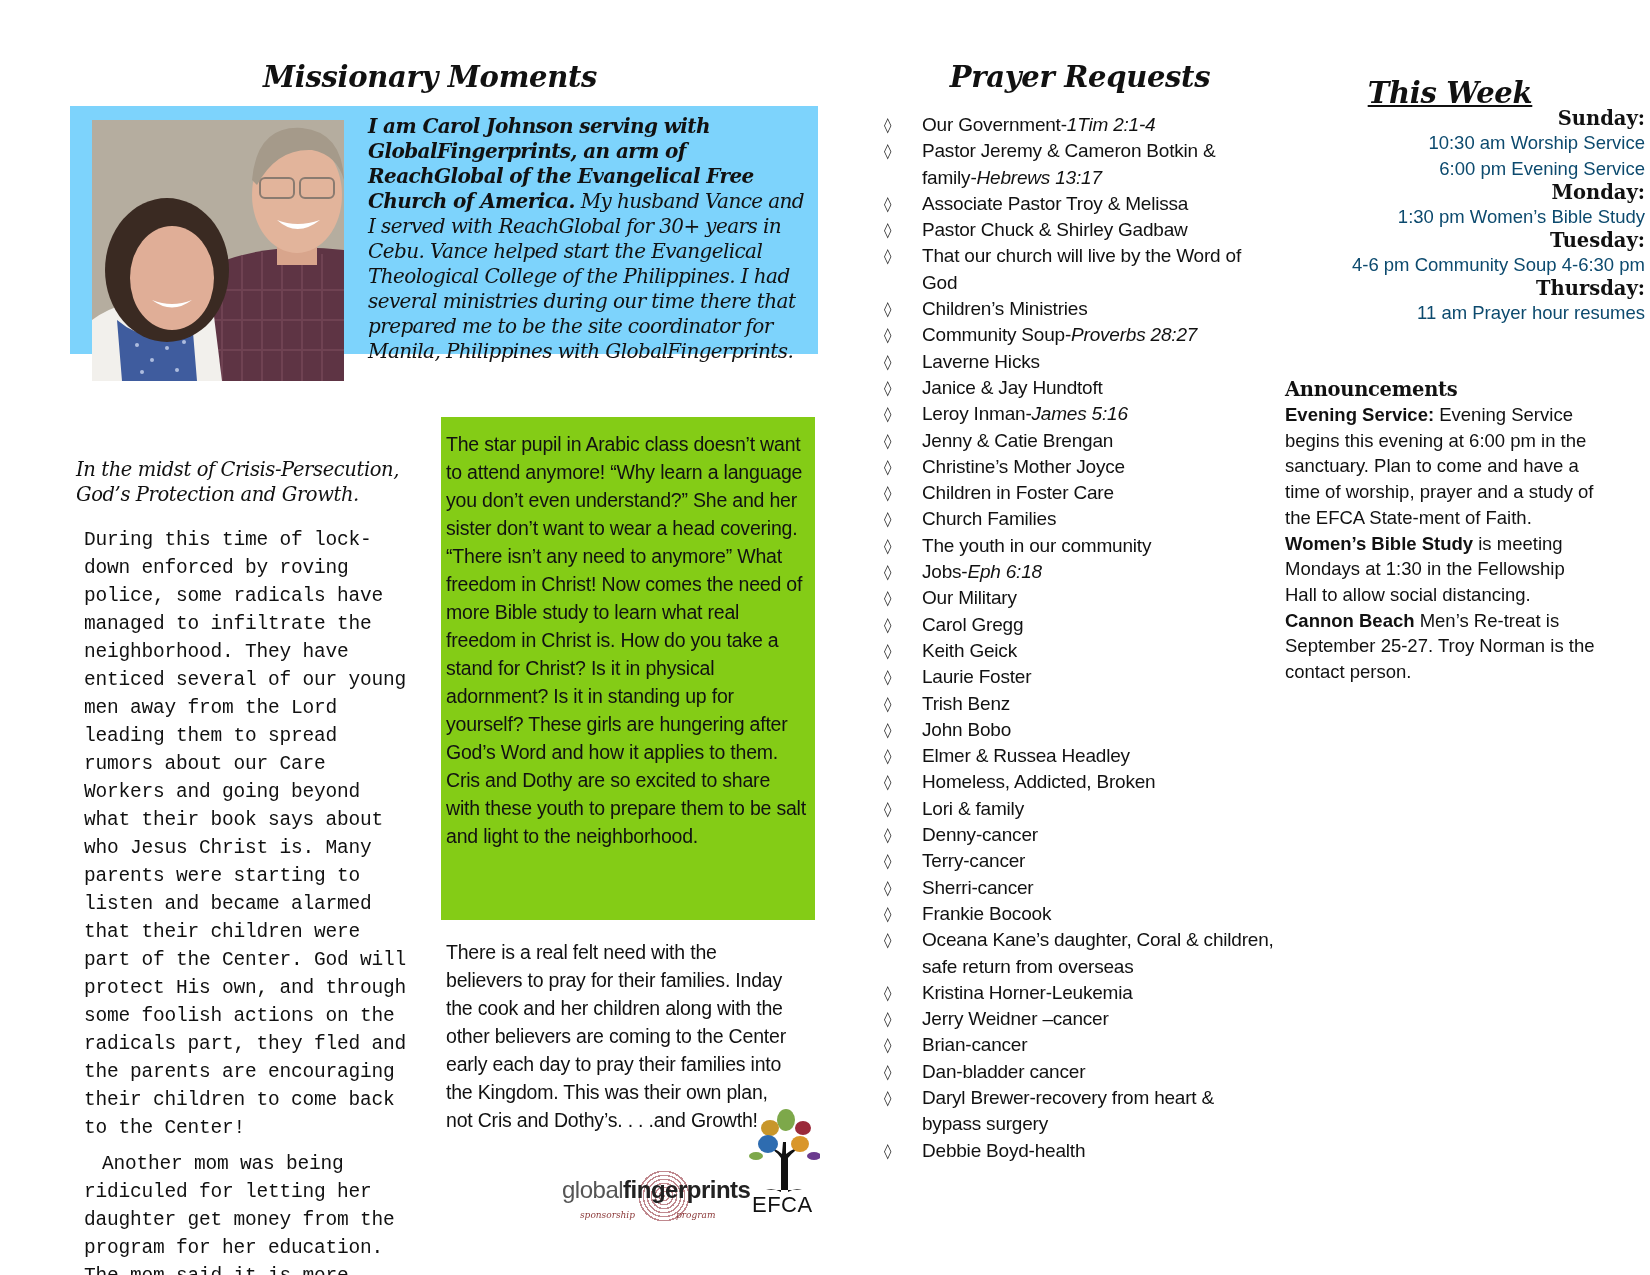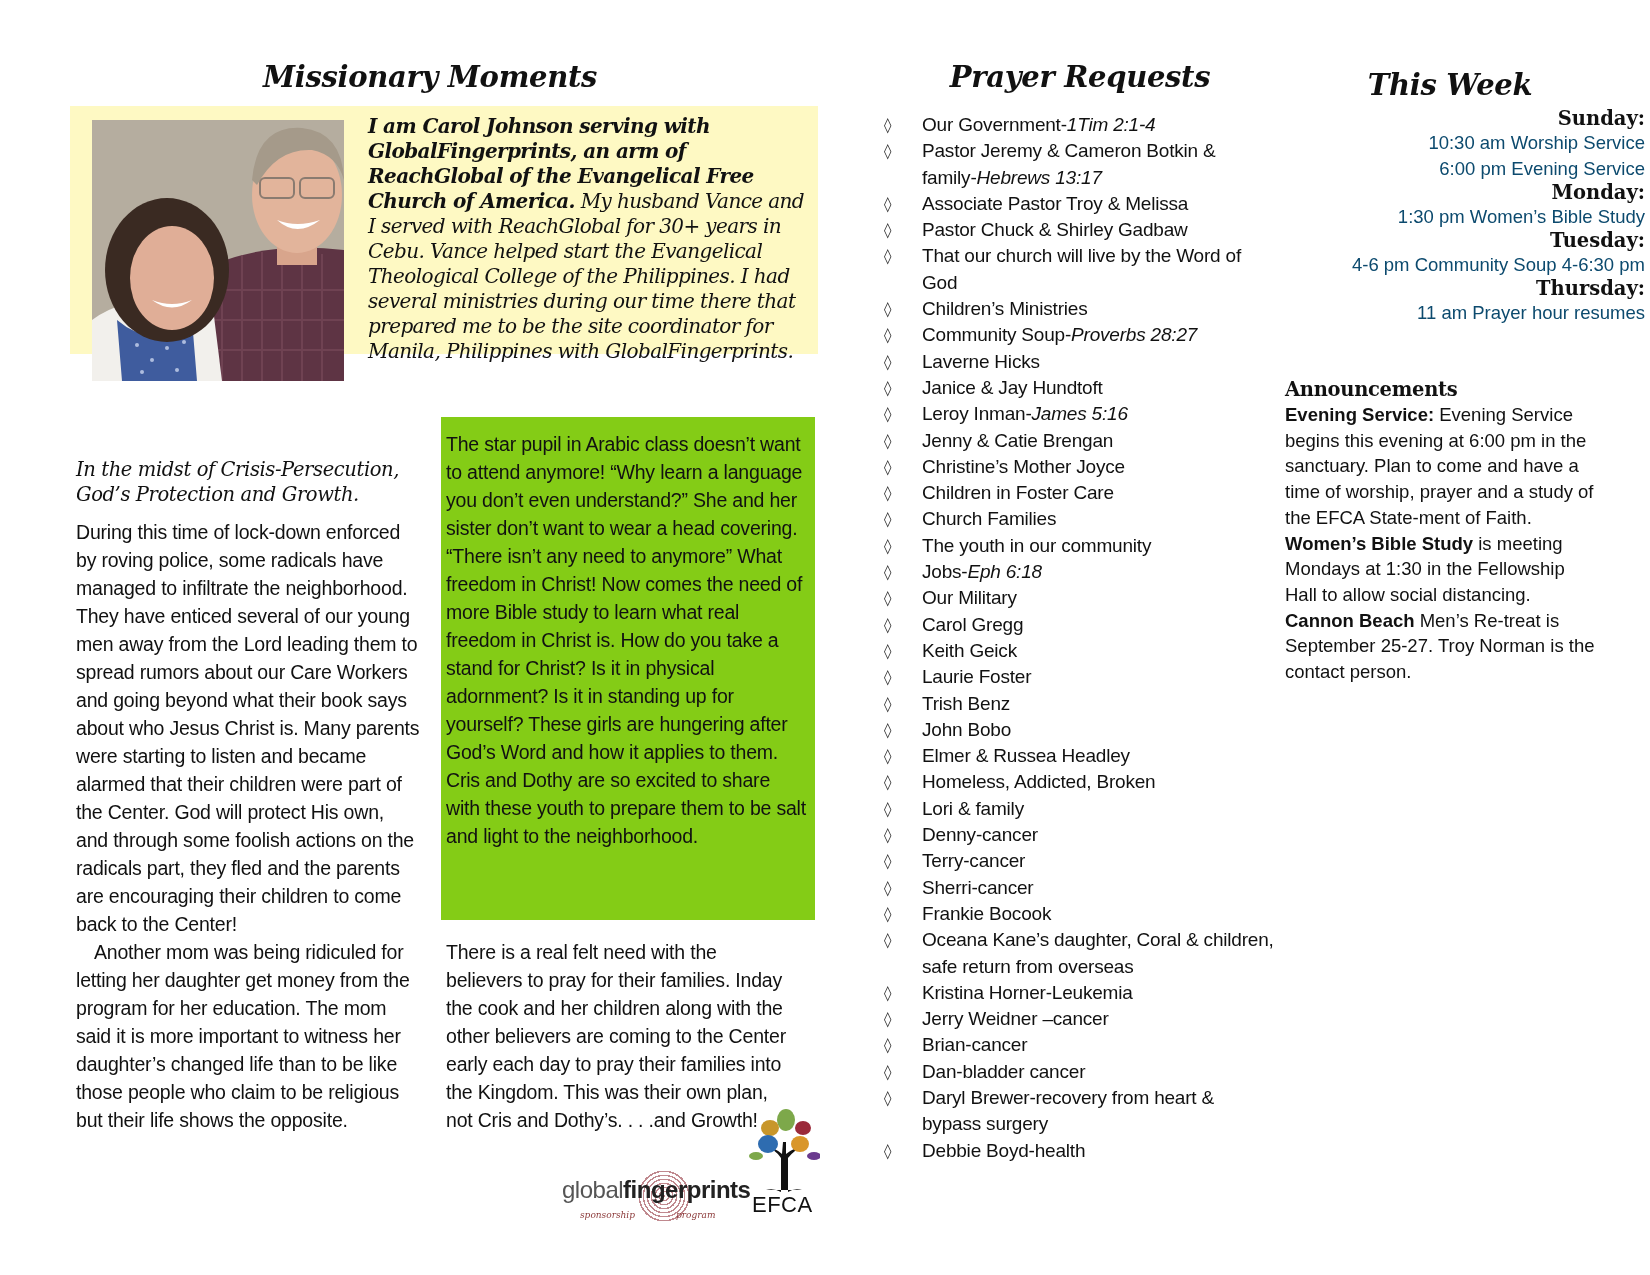--- a/index.html
+++ b/index.html
@@ -4,39 +4,39 @@
 <style>
   html, body { margin: 0; padding: 0; background: #ffffff; }
   body { width: 1650px; height: 1275px; position: relative; overflow: hidden; color: #111; }
 
   .section-title {
     position: absolute; font-family: "DejaVu Serif", serif; font-style: italic; font-weight: bold;
     font-size: 29px; color: #111; text-align: center; letter-spacing: -0.3px;
   }
 
   
-  #intro-box { position: absolute; left: 70px; top: 106px; width: 748px; height: 248px; background: #fef9c3; }
+  #intro-box { position: absolute; left: 70px; top: 106px; width: 748px; height: 248px; background: #7dd3fc; }
   #photo { position: absolute; left: 22px; top: 14px; width: 252px; height: 261px; overflow: hidden; background: #b9b3a8; }
   #intro-text {
     position: absolute; left: 298px; top: 8px; width: 440px;
     font-family: "DejaVu Serif", serif; font-style: italic; font-size: 20px; line-height: 25px; color: #111;
     letter-spacing: -0.6px;
   }
   #intro-text b { font-weight: bold; }
 
   
   #article-subtitle {
     position: absolute; left: 76px; top: 417px; width: 330px;
     font-family: "DejaVu Serif", serif; font-style: italic; font-size: 19.5px; line-height: 25px; letter-spacing: -0.4px; margin-top: 40px;
   }
   .body-text {
     font-family: "Liberation Sans", sans-serif; font-size: 19.5px; line-height: 28px; color: #111; letter-spacing: -0.2px;
   }
   #article-col1 { position: absolute; left: 76px; top: 518px; width: 345px; }
-  #article-col1 p { margin: 0; }
+  #article-col1 p { margin: 8px; font-family: Liberation Mono, monospace; }
   #article-col1 p.indent { text-indent: 18px; }
 
   #grey-box { position: absolute; left: 441px; top: 417px; width: 374px; height: 503px; background: #84cc16; }
   #grey-box-text { position: absolute; left: 5px; top: 13px; width: 360px; }
   #article-col2b { position: absolute; left: 446px; top: 938px; width: 345px; }
 
   
   #gf-logo { position: absolute; left: 546px; top: 1170px; width: 200px; height: 52px; }
   #gf-logo .word { position: absolute; left: 16px; top: 6px; font-family: "Liberation Sans", sans-serif; font-size: 24px; color: #555; letter-spacing: -0.5px; }
   #gf-logo .word b { color: #222; }
@@ -176,21 +176,21 @@
     <li><span class="bullet">◊</span><span>Frankie Bocook</span></li>
     <li><span class="bullet">◊</span><span>Oceana Kane’s daughter, Coral &amp; children, safe return from overseas</span></li>
     <li><span class="bullet">◊</span><span>Kristina Horner-Leukemia</span></li>
     <li><span class="bullet">◊</span><span>Jerry Weidner –cancer</span></li>
     <li><span class="bullet">◊</span><span>Brian-cancer</span></li>
     <li><span class="bullet">◊</span><span>Dan-bladder cancer</span></li>
     <li><span class="bullet">◊</span><span>Daryl Brewer-recovery from heart &amp; bypass surgery</span></li>
     <li><span class="bullet">◊</span><span>Debbie Boyd-health</span></li>
   </ul>
 
-<div class="section-title" style="left:1270px; top:68px; width:360px;">This Week</div>
+<div class="section-title" style="left:1270px; top:76px; width:360px;text-decoration:underline;">This Week</div>
 <div id="this-week">
     <div class="day-label">Sunday:</div>
     <div class="event">10:30 am Worship Service</div>
     <div class="event">6:00 pm Evening Service</div>
     <div class="day-label">Monday:</div>
     <div class="event">1:30 pm Women’s Bible Study</div>
     <div class="day-label">Tuesday:</div>
     <div class="event">4-6 pm Community Soup 4-6:30 pm</div>
     <div class="day-label">Thursday:</div>
     <div class="event">11 am Prayer hour resumes</div>

